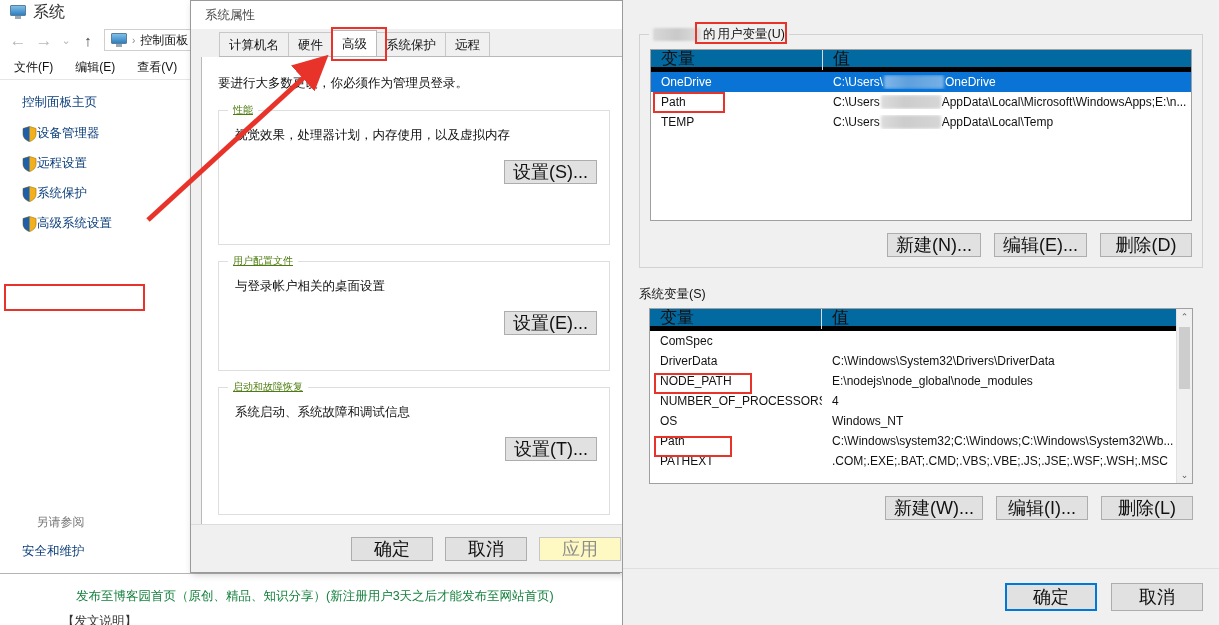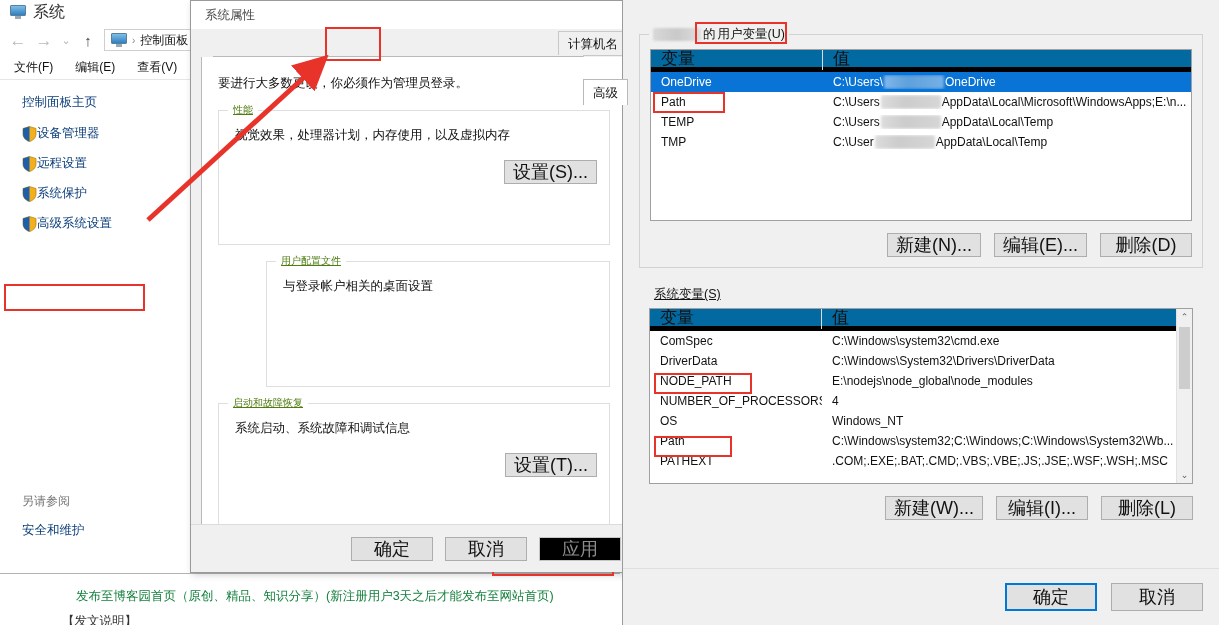--- a/index.html
+++ b/index.html
@@ -72,39 +72,38 @@
   .side-item {
     display:flex; align-items:center; margin-bottom:13px; position:relative;
   }
   .shield-icon { width:15px; height:16px; flex:none; }
   .side-item .label { font-size:12.5px; color:#0a3d7a; white-space:nowrap; }
   #side-advanced-wrap {
     position:absolute; left:4px; top:204px; width:141px; height:27px;
     border:2px solid #e8332a;
   }
   #side-seealso {
-    position:absolute; left:22px; top:413px;
+    position:absolute; left:22px; top:434px;text-align:right;
   }
   #side-seealso .ttl { font-size:12px; color:#777; margin-bottom:12px; }
   #side-seealso .lnk { font-size:12.5px; color:#0a3d7a; }
 
   
   #sysprop-dialog {
     position:absolute; left:190px; top:0px; width:446px; height:573px;
     background:#f0f0f0; border:1px solid #9a9a9a;
     box-shadow:2px 2px 7px rgba(0,0,0,.18);
   }
   #sysprop-title {
     height:28px; line-height:28px; padding-left:14px; font-size:12.5px; color:#4a4a4a;
     background:#ffffff;
   }
   #sysprop-tabs {
-    position:relative; margin:2px 8px 0 22px; height:26px; display:flex; align-items:flex-end;
+    position:relative; margin:2px 8px 0 28px; height:26px; display:flex; align-items:flex-end;
     border-bottom:1px solid #b9b9b9;
-    flex-direction:column;
   }
   .tab {
     height:24px; padding:0 9px; line-height:24px; font-size:12.5px; color:#111;
     background:#f0f0f0; border:1px solid #c8c8c8; border-bottom:none; margin-right:-1px;
   }
   .tab.active {
     background:#ffffff; height:26px; line-height:26px; position:relative; z-index:2;
     border-color:#b9b9b9;
   }
   #tab-advanced-box {
@@ -122,24 +121,24 @@
   .group > .legend {
     position:absolute; left:9px; top:-8px; background:#ffffff; padding:0 5px;
     font-size:10px; color:#4d7c0f;text-decoration:underline;
   }
   .group .desc { font-size:12.5px; color:#111; margin:2px 0 0 4px; }
   .group .btnrow { display:flex; justify-content:flex-end; margin-top:16px; }
   .win-btn {
     min-width:75px; height:24px; line-height:22px; text-align:center;
     background:#e1e1e1; border:1px solid #adadad; font-size:18px; color:#111; padding:0 8px;
   }
-  .win-btn.disabled { color:#8d8d8d; background:#000000; border-color:#c6c6c6; }
+  .win-btn.disabled { color:#8d8d8d; background:#fef9c3; border-color:#c6c6c6; }
   .win-btn.focus { border:2px solid #0078d7; line-height:20px; }
   #group-perf { height:135px; }
-  #group-profile { height:126px;margin-left:48px; }
+  #group-profile { height:110px; }
   #group-startup { height:128px; }
   #envvar-row { display:flex; justify-content:flex-end; margin-top:10px; position:relative; }
   #env-btn-box {
     position:absolute; right:-4px; top:-5px; width:122px; height:34px; border:2px solid #e8332a;
   }
   #sysprop-footer {
     position:absolute; left:0; bottom:0; width:100%; height:48px;
     display:flex; align-items:center; justify-content:flex-end; gap:12px; padding-right:14px;
     background:#f0f0f0; border-top:1px solid #dcdcdc;
   }
@@ -317,20 +316,23 @@
       <span class="legend">性能</span>
       <div class="desc">视觉效果，处理器计划，内存使用，以及虚拟内存</div>
       <div class="btnrow">
         <div class="win-btn">设置(S)...</div>
       </div>
     </div>
 
     <div class="group" id="group-profile">
       <span class="legend">用户配置文件</span>
       <div class="desc">与登录帐户相关的桌面设置</div>
+      <div class="btnrow">
+        <div class="win-btn">设置(E)...</div>
+      </div>
     </div>
 
     <div class="group" id="group-startup">
       <span class="legend">启动和故障恢复</span>
       <div class="desc">系统启动、系统故障和调试信息</div>
       <div class="btnrow">
         <div class="win-btn">设置(T)...</div>
       </div>
     </div>
 
@@ -381,49 +383,44 @@
         <div class="env-row">
           <div class="c1">Path</div>
           <div class="c2"><span>C:\Users</span><span class="val-blur"></span><span>AppData\Local\Microsoft\WindowsApps;E:\n...</span></div>
         </div>
 
         <div class="env-row">
           <div class="c1">TEMP</div>
           <div class="c2"><span>C:\Users</span><span class="val-blur"></span><span>AppData\Local\Temp</span></div>
         </div>
 
-        <div class="env-row">
-          <div class="c1">TMP</div>
-          <div class="c2"><span>C:\User</span><span class="val-blur"></span><span>AppData\Local\Temp</span></div>
-        </div>
 
         <div class="hl-box" style="left:2px; top:42px; width:72px; height:21px;"></div>
       </div>
 
       <div class="env-btnrow">
         <div class="win-btn">新建(N)...</div>
         <div class="win-btn">编辑(E)...</div>
         <div class="win-btn">删除(D)</div>
       </div>
     </div>
   </div>
 
   <div class="env-group" style="margin-top:26px;">
-    <div class="env-legend" style="left:15px; padding-left:0;text-decoration:underline;">系统变量(S)</div>
+    <div class="env-legend" style="left:0; padding-left:0;">系统变量(S)</div>
 
     <div class="env-frame" style="padding:14px 10px 10px; border:none;">
       <div class="env-list" style="height:176px;">
         <div class="env-head" style="padding-right:16px;">
           <div class="c1">变量</div>
           <div class="c2">值</div>
         </div>
 
         <div class="env-row">
           <div class="c1">ComSpec</div>
-          <div class="c2">C:\Windows\system32\cmd.exe</div>
         </div>
         <div class="env-row">
           <div class="c1">DriverData</div>
           <div class="c2">C:\Windows\System32\Drivers\DriverData</div>
         </div>
         <div class="env-row">
           <div class="c1">NODE_PATH</div>
           <div class="c2">E:\nodejs\node_global\node_modules</div>
         </div>
         <div class="env-row">

